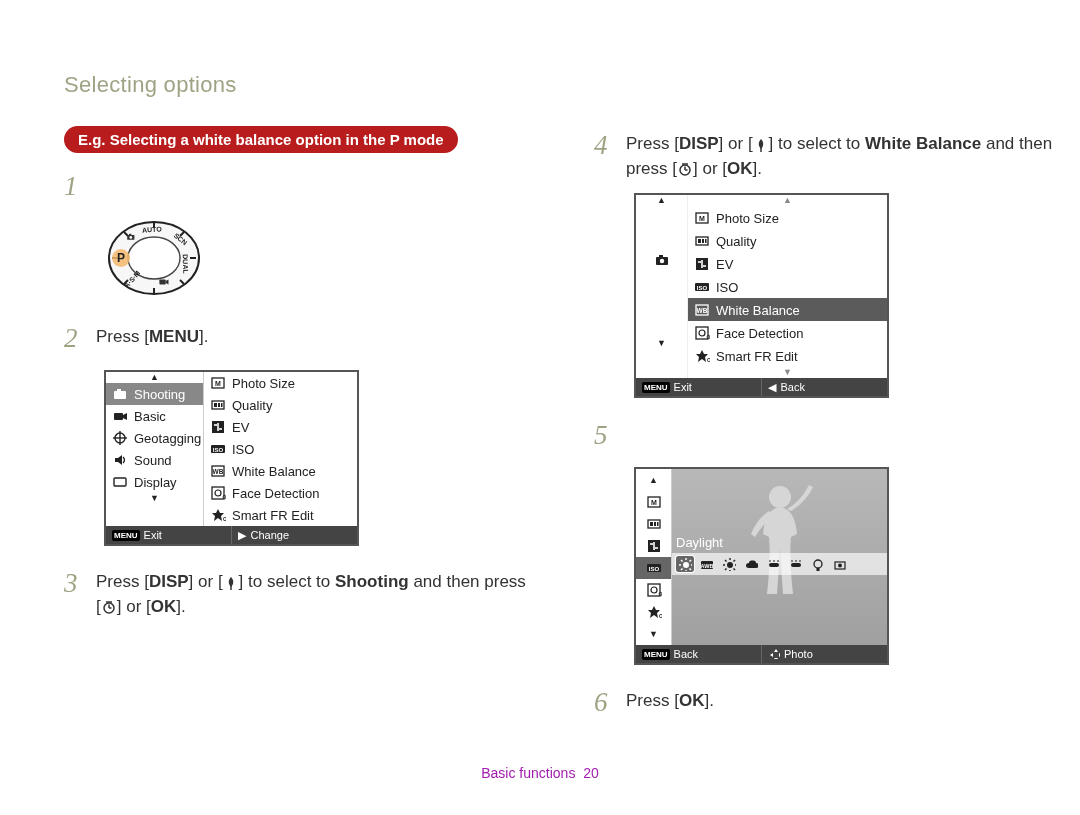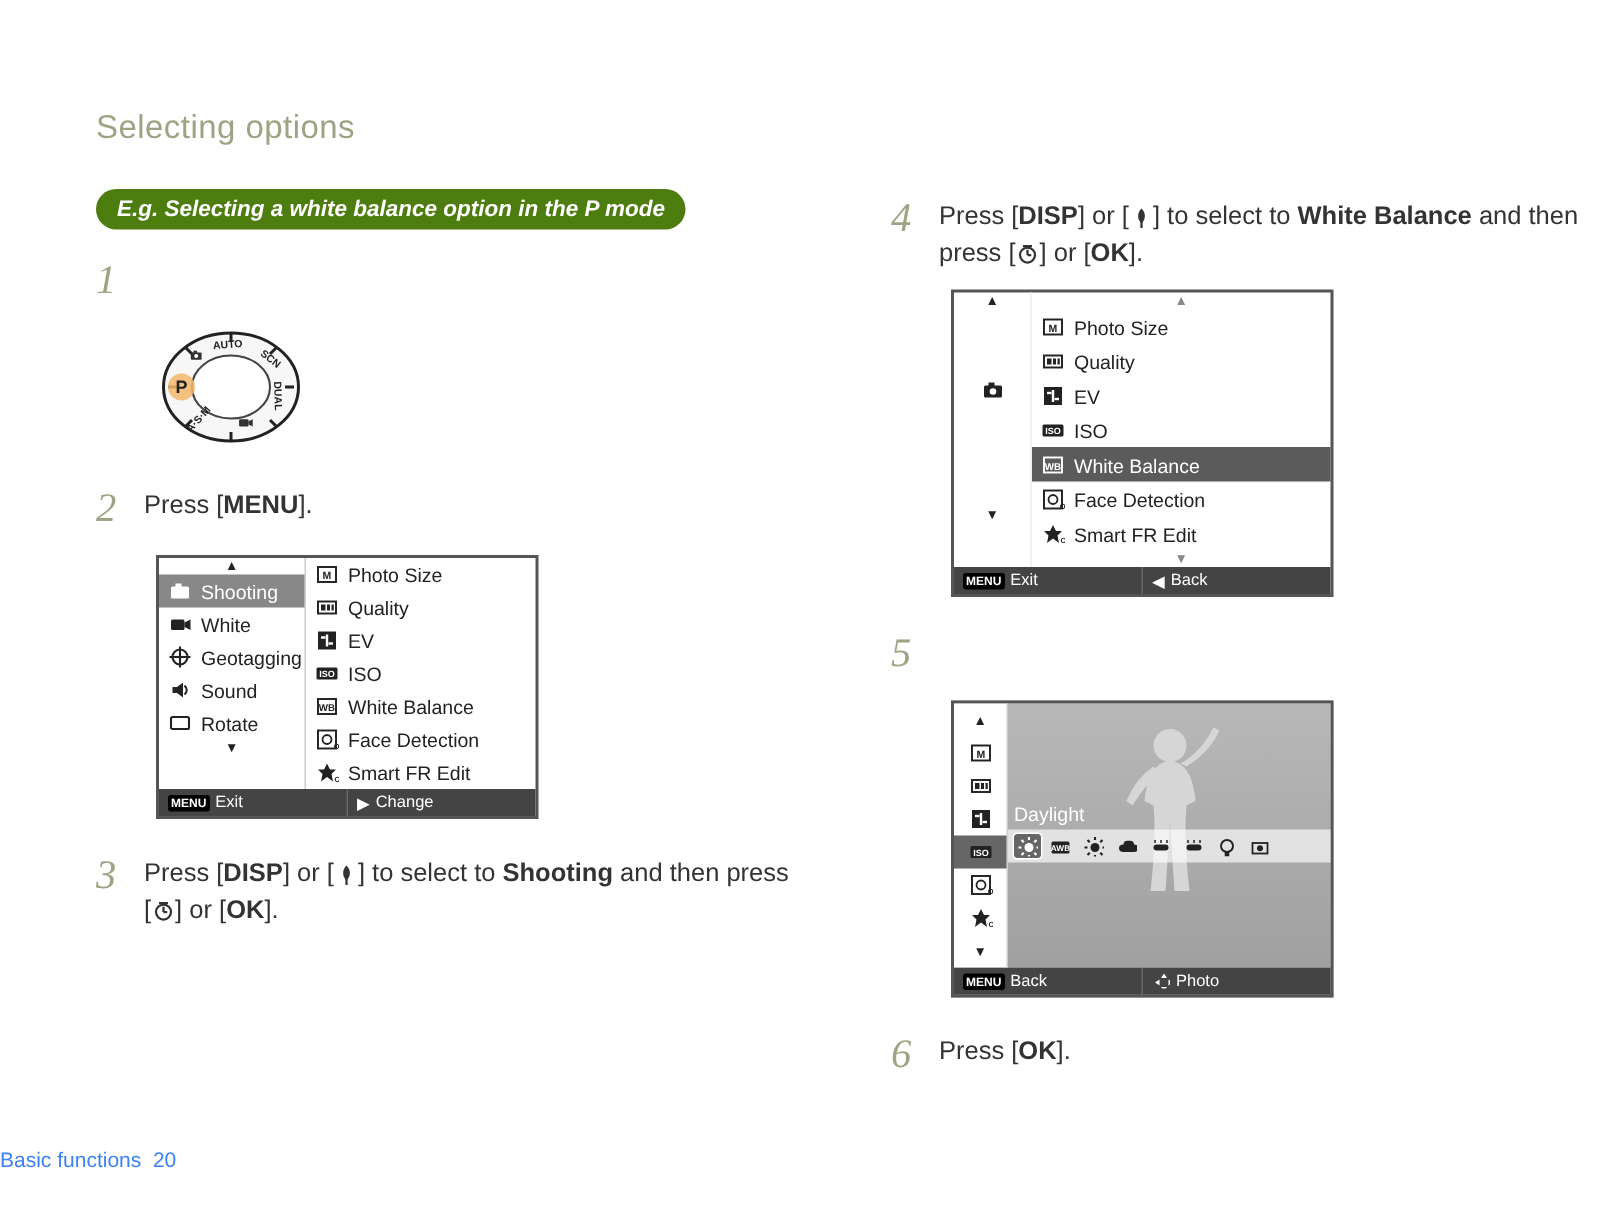--- a/index.html
+++ b/index.html
@@ -24,29 +24,28 @@
     }
     .columns {
       position: absolute;
       left: 64px;
       top: 126px;
       display: flex;
       gap: 60px;
     }
     .col { width: 470px; }
     .callout-pill {
-      background: #4d7c0f;
+      background: #b91c1c;
       color: #fff;
       font-weight: 700;
       font-size: 15px;
       padding: 5px 14px;
       border-radius: 16px;
       display: inline-block;
       margin-bottom: 14px;
-      font-style: italic;
     }
     .step {
       display: flex;
       align-items: flex-start;
       gap: 10px;
       margin-bottom: 12px;
       line-height: 1.45;
     }
     .step-num {
       font-size: 27px;
@@ -204,22 +203,23 @@
       display:inline-flex; align-items:center; justify-content:center;
       border-radius:2px;
       font-size: 11px;
     }
     .p5-chip.sel { background:#666; color:#fff; outline:1px solid #fff; }
 
     .page-footer {
       position: absolute;
       left: 0; right:0;
       bottom: 34px;
+      text-align: center;
       font-size: 14px;
-      color: #3b82f6;
+      color: #a21caf;
     }
   </style>
 </head>
 <body>
 
 <svg width="0" height="0" style="position:absolute">
   <defs>
     <g id="ic-camera">
         <rect x="2" y="5" width="12" height="8" rx="1" fill="currentColor"></rect>
         <rect x="5" y="3" width="4" height="3" fill="currentColor"></rect>
@@ -395,21 +395,21 @@
                 </svg>
               </span>
               <span>Shooting</span>
             </div>
           <div class="lcd-row">
               <span class="lcd-row-icon">
                 <svg width="16" height="16">
                   <use href="#ic-movie" fill="#222"></use>
                 </svg>
               </span>
-              <span>White</span>
+              <span>Basic</span>
             </div>
           <div class="lcd-row">
               <span class="lcd-row-icon">
                 <svg width="16" height="16">
                   <use href="#ic-geo" fill="#222"></use>
                 </svg>
               </span>
               <span>Geotagging</span>
             </div>
           <div class="lcd-row">
@@ -419,21 +419,21 @@
                 </svg>
               </span>
               <span>Sound</span>
             </div>
           <div class="lcd-row">
               <span class="lcd-row-icon">
                 <svg width="16" height="16">
                   <use href="#ic-display" fill="#222"></use>
                 </svg>
               </span>
-              <span>Rotate</span>
+              <span>Display</span>
             </div>
           <div class="chev-up-down">▼</div>
         </div>
         <div class="lcd-right">
           <div class="lcd-row">
               <span class="lcd-row-icon">
                 <svg width="16" height="16">
                   <use href="#ic-size" fill="#222"></use>
                 </svg>
               </span>

